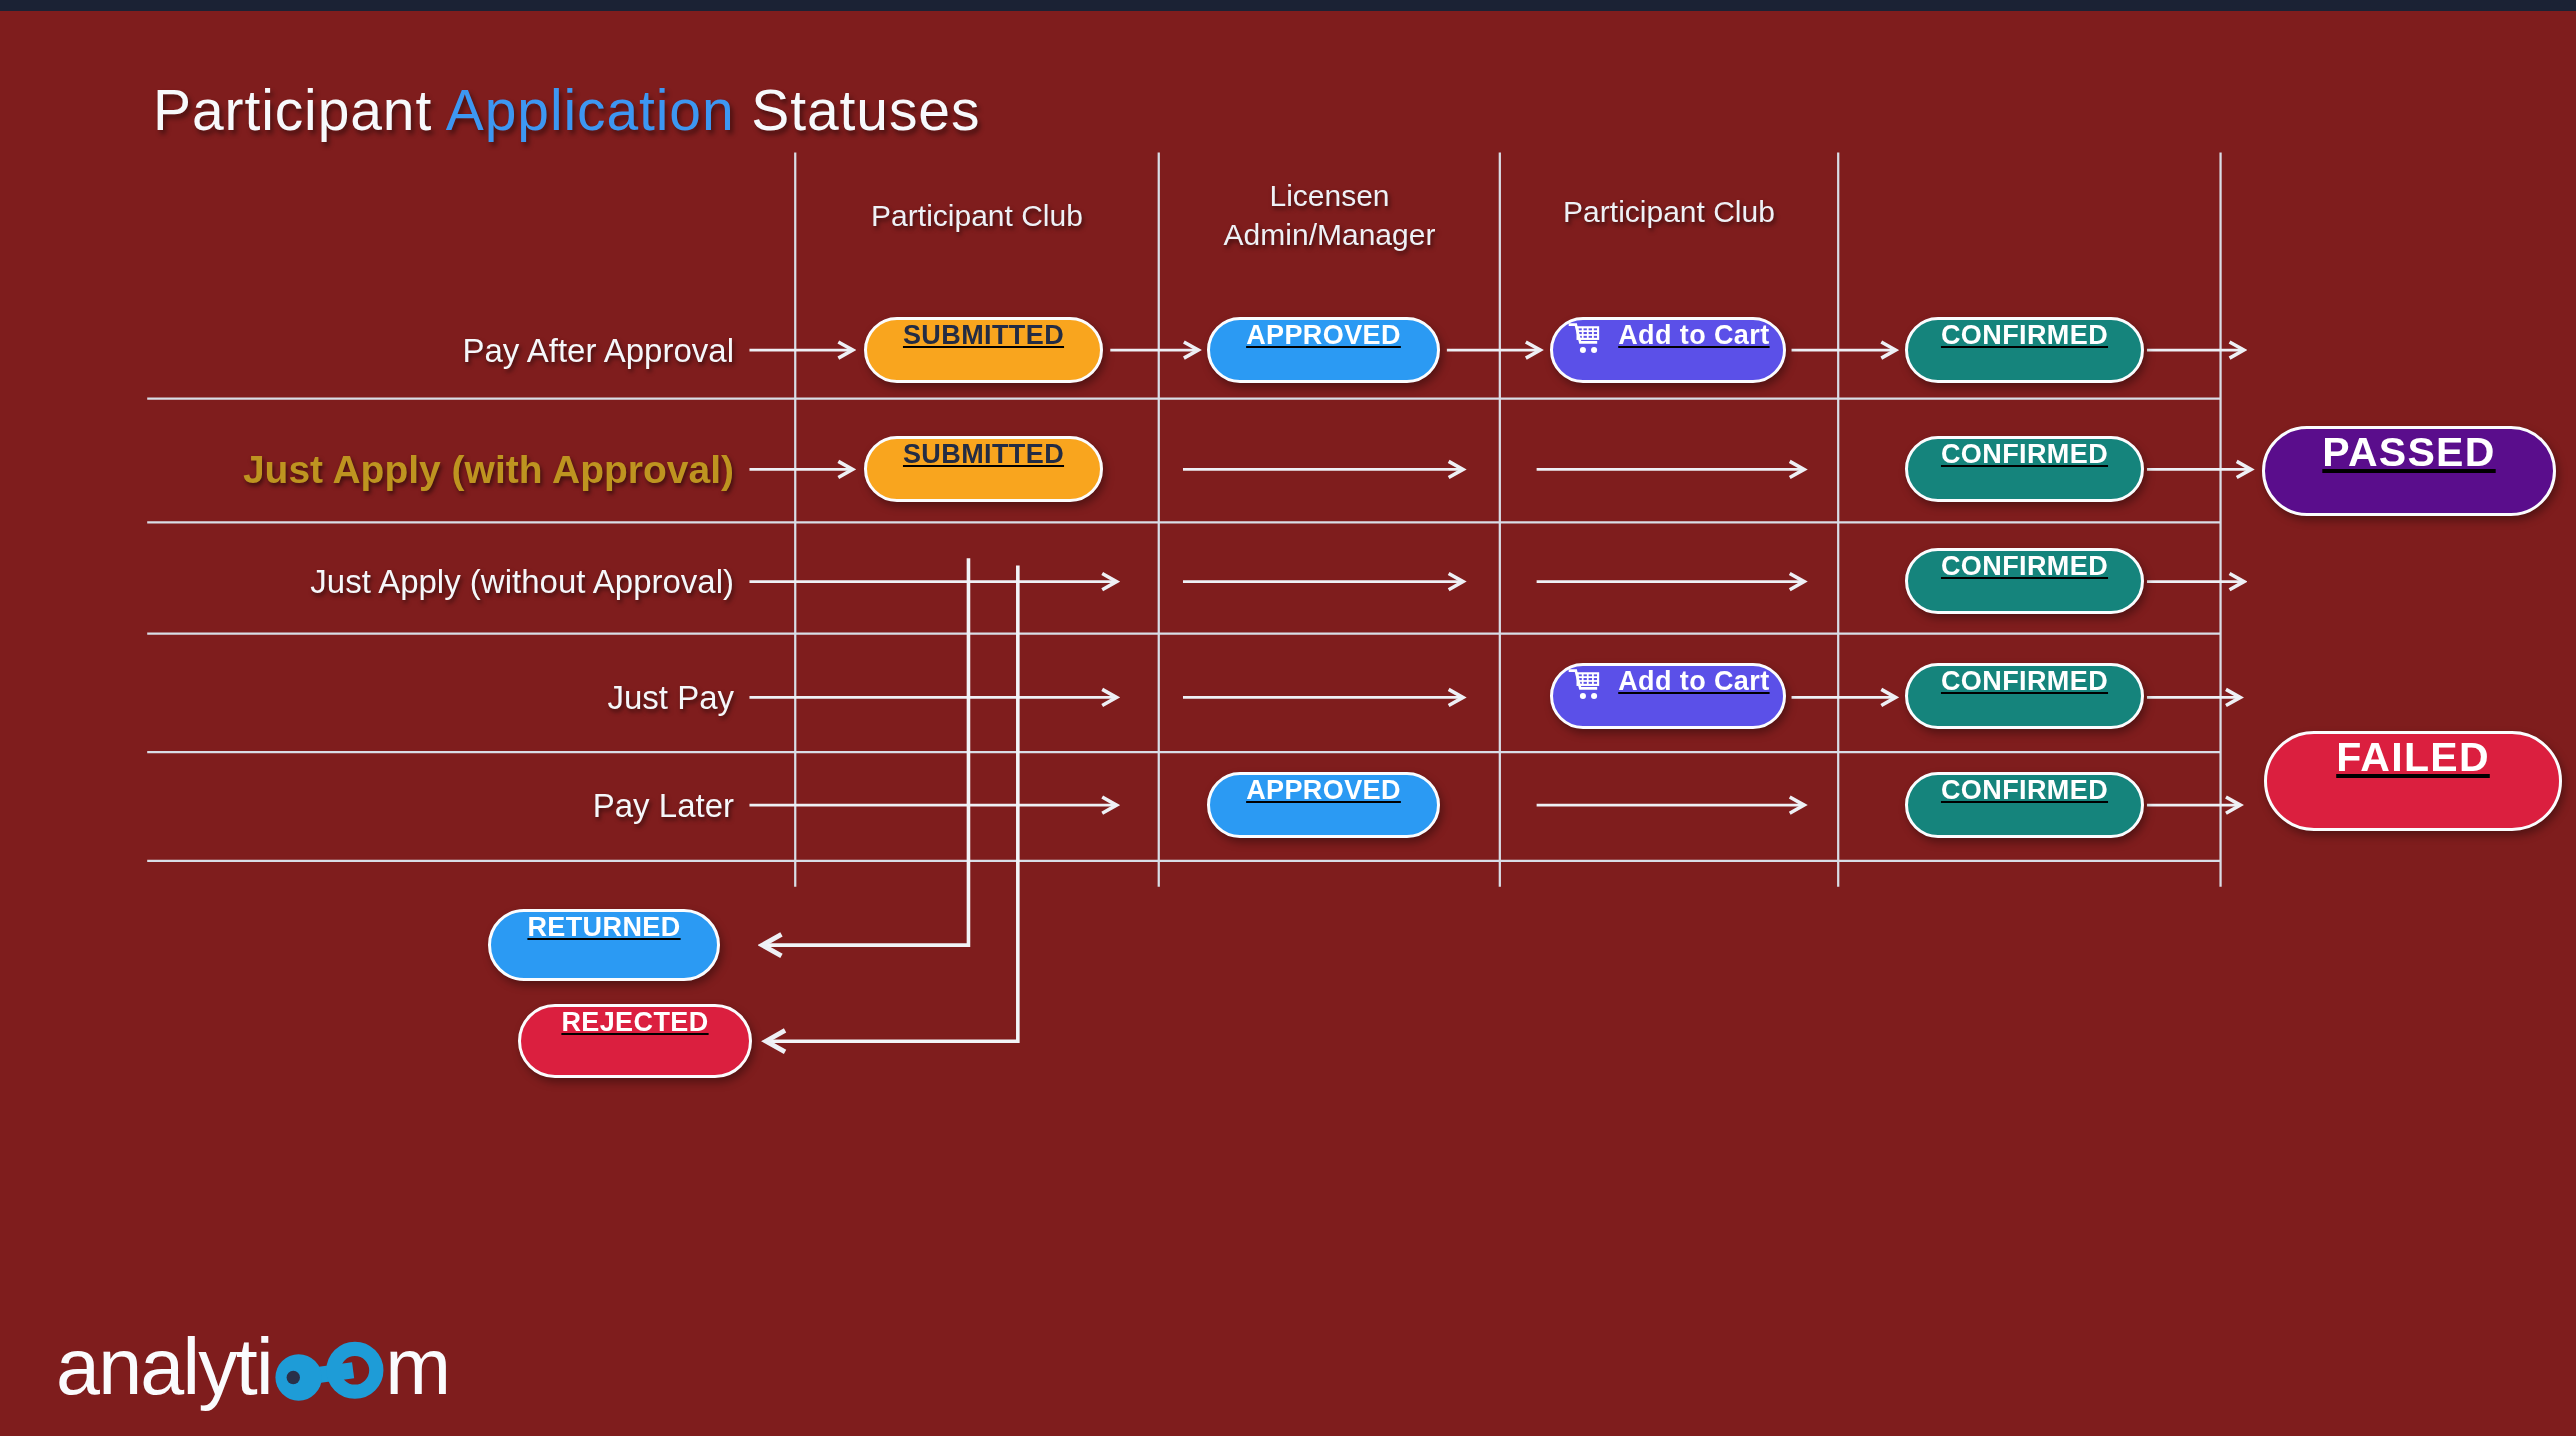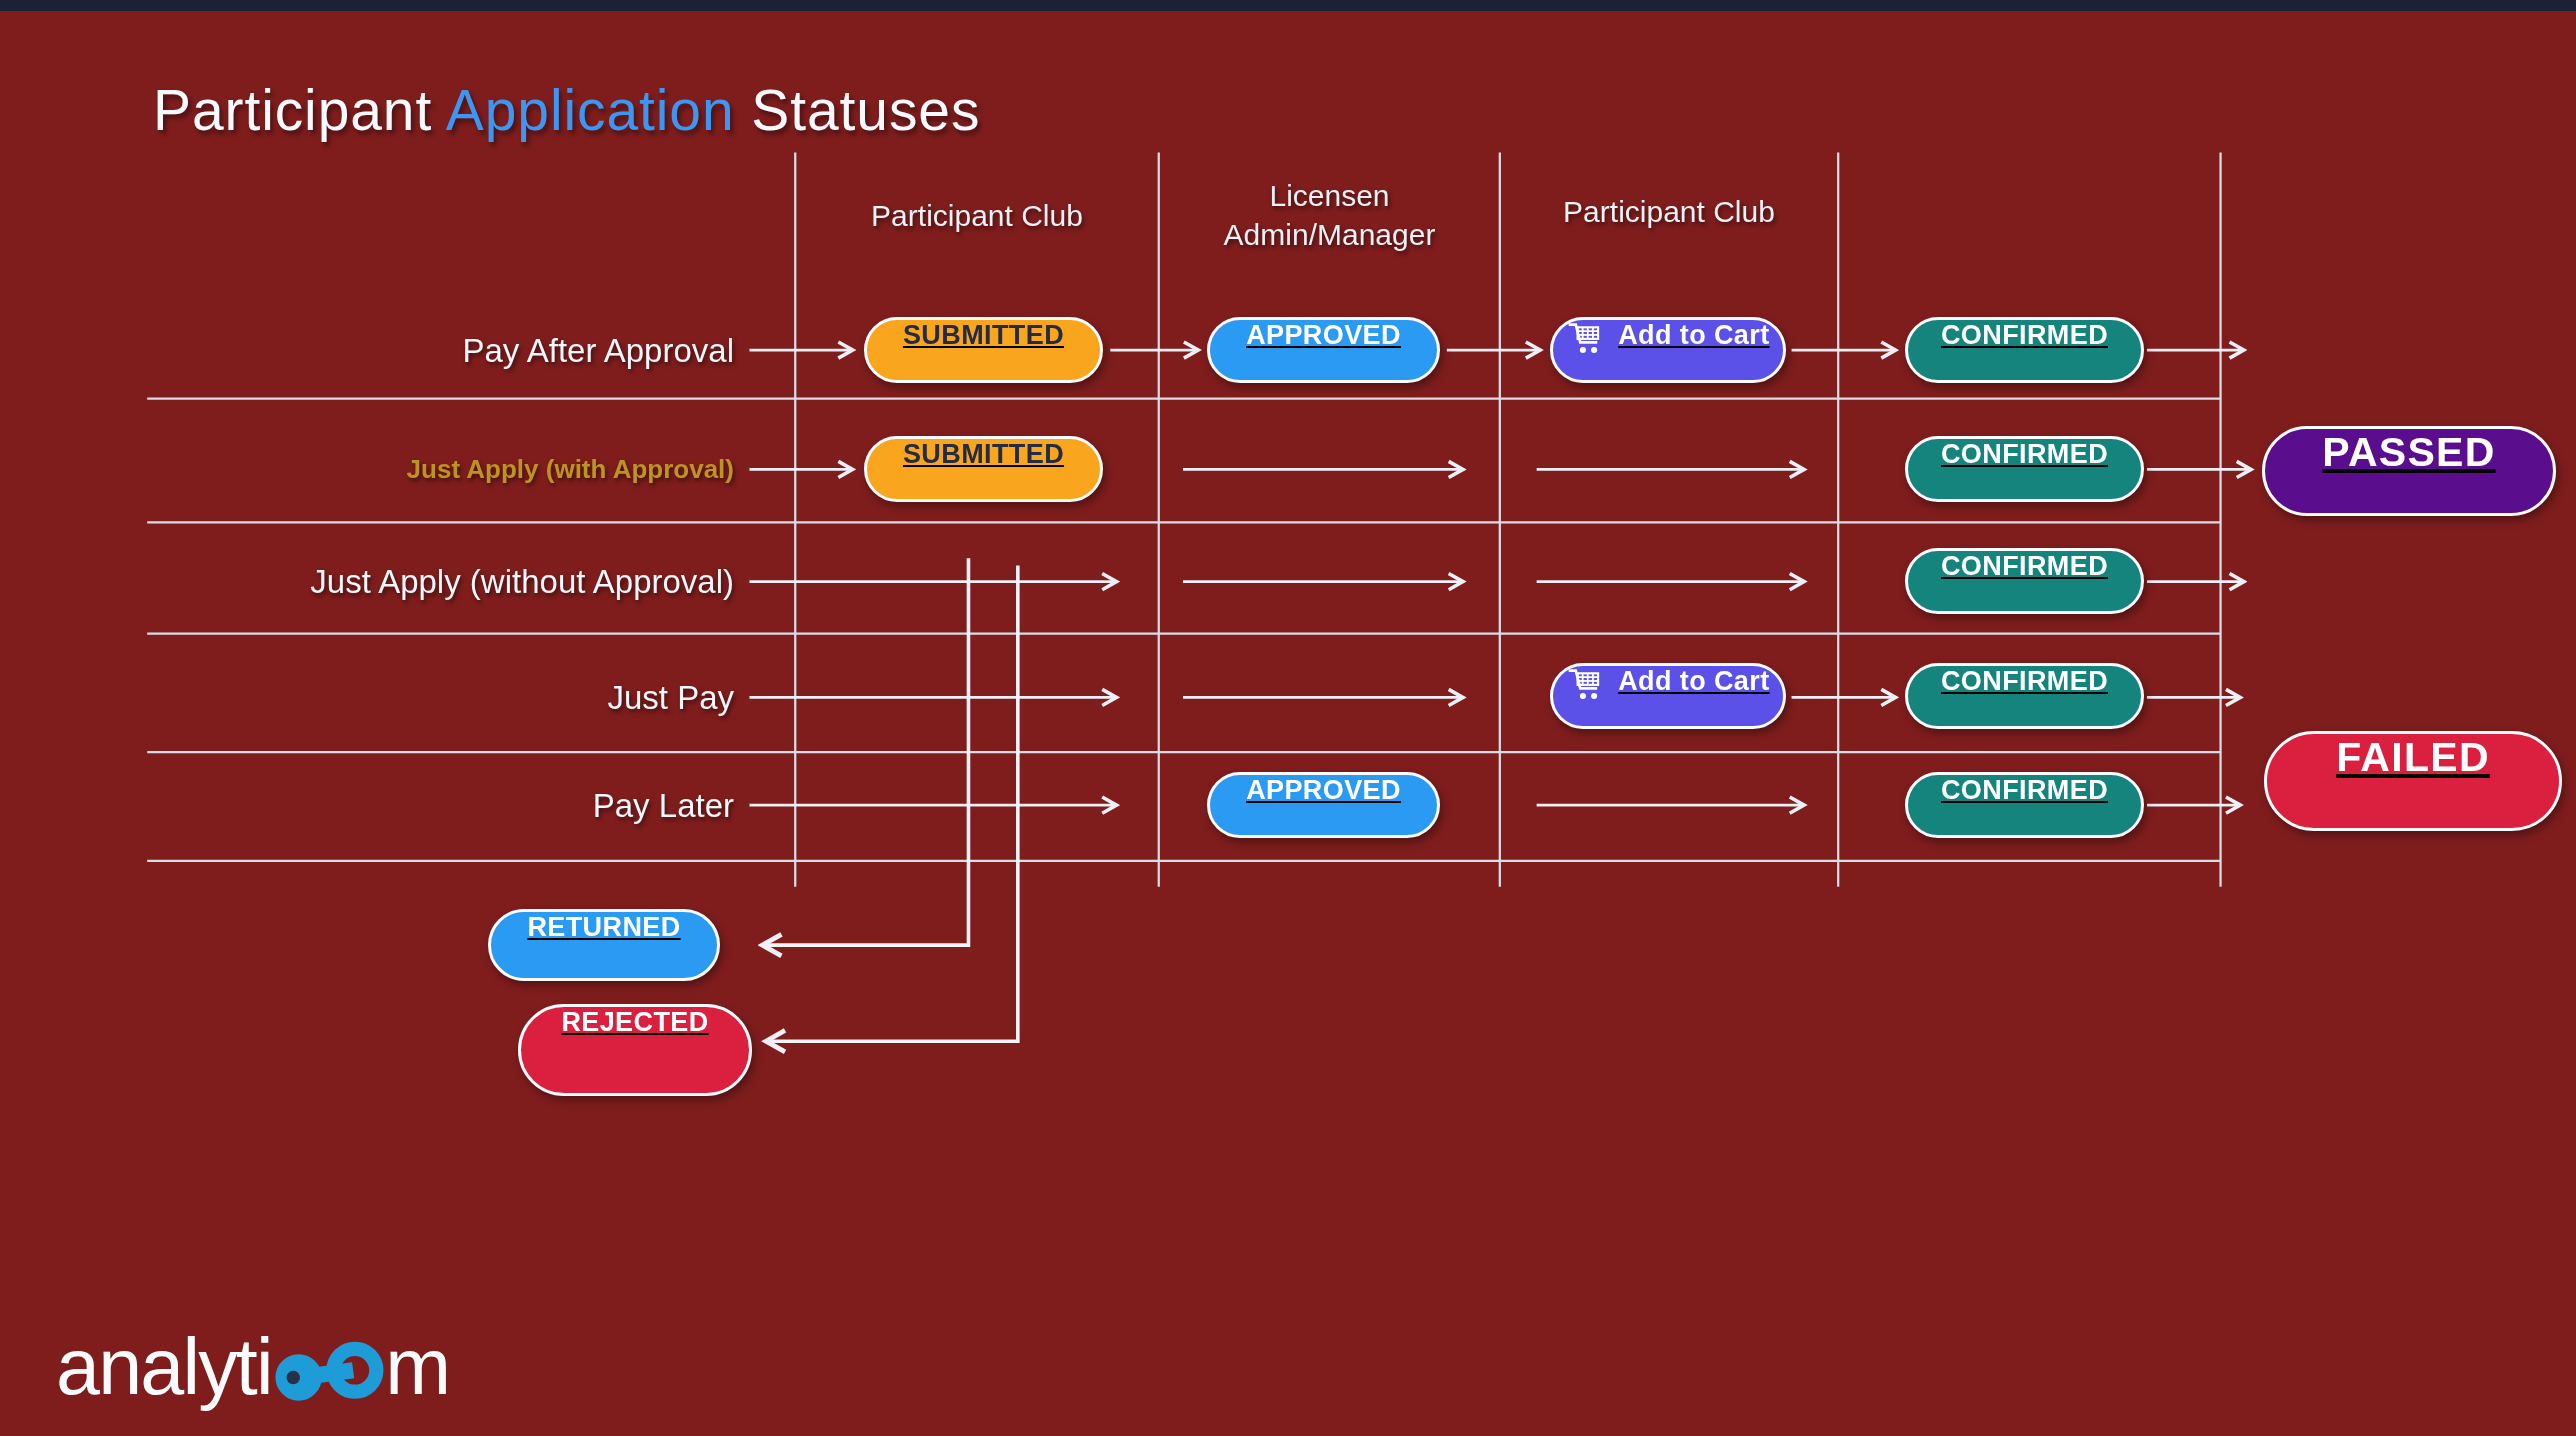--- a/index.html
+++ b/index.html
@@ -20,21 +20,21 @@
     position:absolute;text-align:center;color:#eef1f6;
     font-size:30px;line-height:39px;font-weight:400;
     text-shadow:1.8px 2.7px 4.5px rgba(0,0,0,.5);
   }
   
   .row-label{
     position:absolute;left:90px;width:644px;text-align:right;
     font-size:33px;line-height:47px;color:#f5f7fa;font-weight:400;
     text-shadow:1.8px 2.7px 4.5px rgba(0,0,0,.5);white-space:nowrap;
   }
-  .row-label.gold{font-weight:700;font-size:26px;}
+  .row-label.gold{font-weight:700;font-size:39px;}
   
   .badge{
     position:absolute;display:flex;justify-content:center;
     border:3.6px solid #fbfcfe;border-radius:897px;height:66px;
     box-shadow:2.7px 4.5px 9px rgba(0,0,0,.35);box-sizing:border-box;gap:10.8px;text-decoration:underline;
   }
   .blabel{
     font-size:27px;font-weight:700;letter-spacing:0.4px;color:#ffffff;
     white-space:nowrap;
   }
@@ -193,21 +193,21 @@
   <div class="badge outcome" style="left: 2262px; top: 426px; width: 294px; height: 90px; background-color: rgb(90, 13, 140);">
     <span class="blabel">PASSED</span>
   </div>
   <div class="badge outcome" style="left: 2264px; top: 699px; width: 298px; height: 100px; background-color: rgb(219, 31, 63); margin-top: 32px;">
     <span class="blabel">FAILED</span>
   </div>
 
   <div class="badge" style="left: 488px; top: 909px; width: 232px; height: 72px; background-color: rgb(43, 154, 243);">
     <span class="blabel">RETURNED</span>
   </div>
-  <div class="badge" style="left: 518px; top: 1004px; width: 234px; height: 92px; background-color: rgb(219, 31, 63);">
+  <div class="badge" style="left: 518px; top: 1004px; width: 234px; height: 74px; background-color: rgb(219, 31, 63);">
     <span class="blabel">REJECTED</span>
   </div>
 
   <div class="logo">
     <span class="logo-text">analyti</span>
     <svg width="110" height="75" viewBox="0 0 122 84">
       <line x1="28" y1="52" x2="88" y2="44" class="logo-accent-stroke" stroke-width="18"></line>
       <circle cx="27" cy="52" r="26" class="logo-accent"></circle>
       <circle cx="21" cy="52" r="7.5" fill="#293049"></circle>
       <circle cx="90" cy="44" r="24" fill="none" class="logo-accent-stroke" stroke-width="16"></circle>

